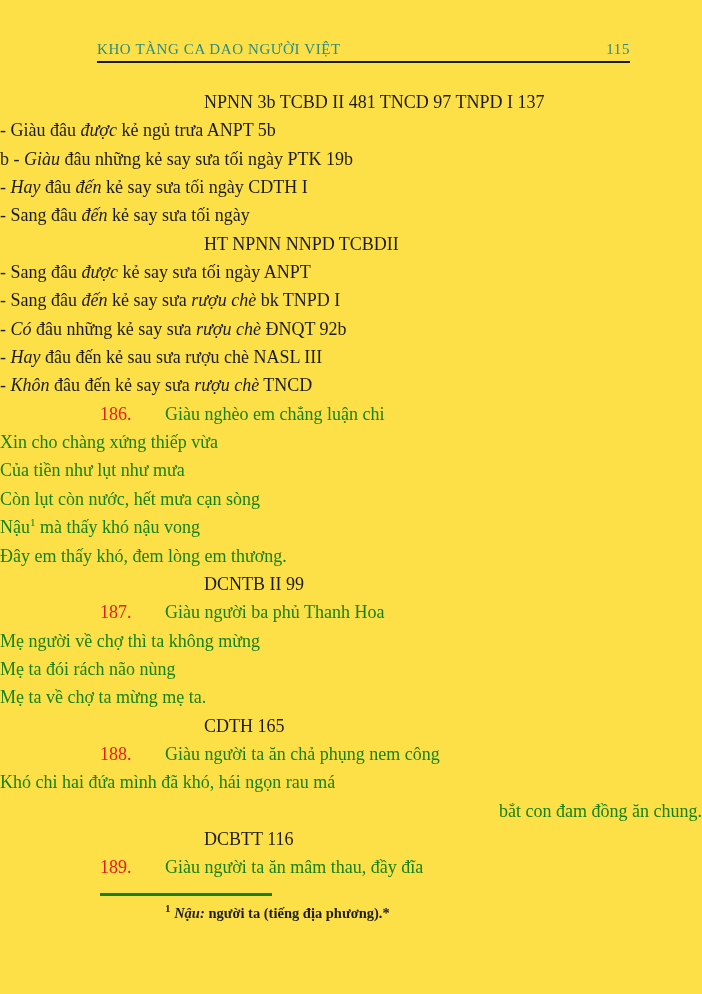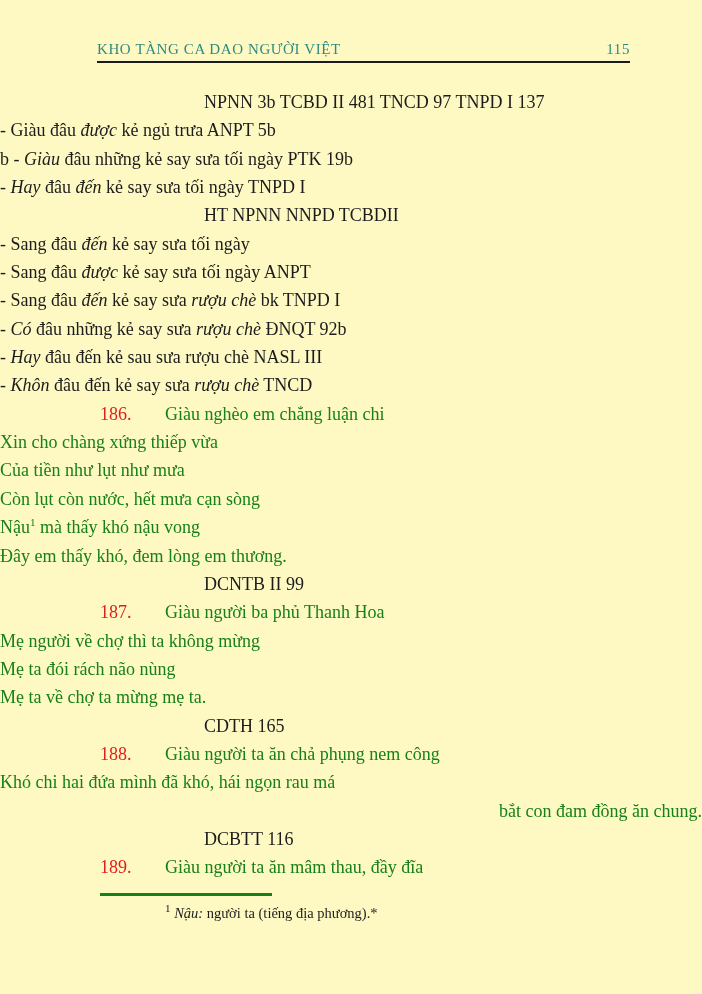--- a/index.html
+++ b/index.html
@@ -5,21 +5,21 @@
   html, body { margin: 0; padding: 0; }
   body {
     width: 702px; height: 994px;
     background: #ffffff;
     font-family: "Liberation Serif", serif;
     color: var(--ink, #1c1c1c);
   }
   .page {
     position: relative;
     width: 702px; height: 994px;
-    background: #fef9c3;
+    background: #fde047;
     overflow: hidden;
   }
   
   .header {
     position: absolute; top: 41px; left: 97px; width: 533px;
     display: flex; justify-content: space-between; align-items: baseline;
     font-size: 15px; letter-spacing: 0.6px;
     color: var(--teal, #2e8b80);
   }
   .header-rule {
@@ -47,40 +47,40 @@
     font-size: 11px; line-height: 0; vertical-align: super;
   }
   .seg-i { font-style: italic; }
   
   .footnote-rule {
     position: absolute; top: 893px; left: 100px; width: 172px; height: 3px;
     background: var(--green, #178117);
   }
   .footnote {
     position: absolute; top: 905px; left: 165px;
-    font-size: 14.5px; color: var(--ink, #1c1c1c); white-space: nowrap;
+    font-size: 14.5px; color: var(--ink, #1c1c1c); white-space: nowrap; font-weight: bold;
   }
 </style>
 </head>
 <body>
 
 <div class="page">
   <div class="header">
     <span>KHO TÀNG CA DAO NGƯỜI VIỆT</span>
     <span>115</span>
   </div>
   <div class="header-rule"></div>
 
   <div class="content" id="content">
       <div class="line citation"><span>NPNN 3b TCBD II 481 TNCD 97 TNPD I 137</span></div>
       <div class="line variant"><span>- Giàu đâu </span><span class="seg-i">được</span><span> kẻ ngủ trưa ANPT 5b</span></div>
       <div class="line variant-b"><span>b - </span><span class="seg-i">Giàu</span><span> đâu những kẻ say sưa tối ngày PTK 19b</span></div>
-      <div class="line variant"><span>- </span><span class="seg-i">Hay</span><span> đâu </span><span class="seg-i">đến</span><span> kẻ say sưa tối ngày TNPD I</span></div>
+      <div class="line variant"><span>- </span><span class="seg-i">Hay</span><span> đâu </span><span class="seg-i">đến</span><span> kẻ say sưa tối ngày CDTH I</span></div>
+      <div class="line variant"><span>- Sang đâu </span><span class="seg-i">đến</span><span> kẻ say sưa tối ngày</span></div>
       <div class="line citation"><span>HT NPNN NNPD TCBDII</span></div>
-      <div class="line variant"><span>- Sang đâu </span><span class="seg-i">đến</span><span> kẻ say sưa tối ngày</span></div>
       <div class="line variant"><span>- Sang đâu </span><span class="seg-i">được</span><span> kẻ say sưa tối ngày ANPT</span></div>
       <div class="line variant"><span>- Sang đâu </span><span class="seg-i">đến</span><span> kẻ say sưa </span><span class="seg-i">rượu chè</span><span> bk TNPD I</span></div>
       <div class="line variant"><span>- </span><span class="seg-i">Có</span><span> đâu những kẻ say sưa </span><span class="seg-i">rượu chè</span><span> ĐNQT 92b</span></div>
       <div class="line variant"><span>- </span><span class="seg-i">Hay</span><span> đâu đến kẻ sau sưa rượu chè NASL III</span></div>
       <div class="line variant"><span>- </span><span class="seg-i">Khôn</span><span> đâu đến kẻ say sưa </span><span class="seg-i">rượu chè</span><span> TNCD</span></div>
       <div class="line verse-first"><span class="num">186.</span><span>Giàu nghèo em chẳng luận chi</span></div>
       <div class="line verse"><span>Xin cho chàng xứng thiếp vừa</span></div>
       <div class="line verse"><span>Của tiền như lụt như mưa</span></div>
       <div class="line verse"><span>Còn lụt còn nước, hết mưa cạn sòng</span></div>
       <div class="line verse"><span>Nậu</span><sup>1</sup><span> mà thấy khó nậu vong</span></div>

